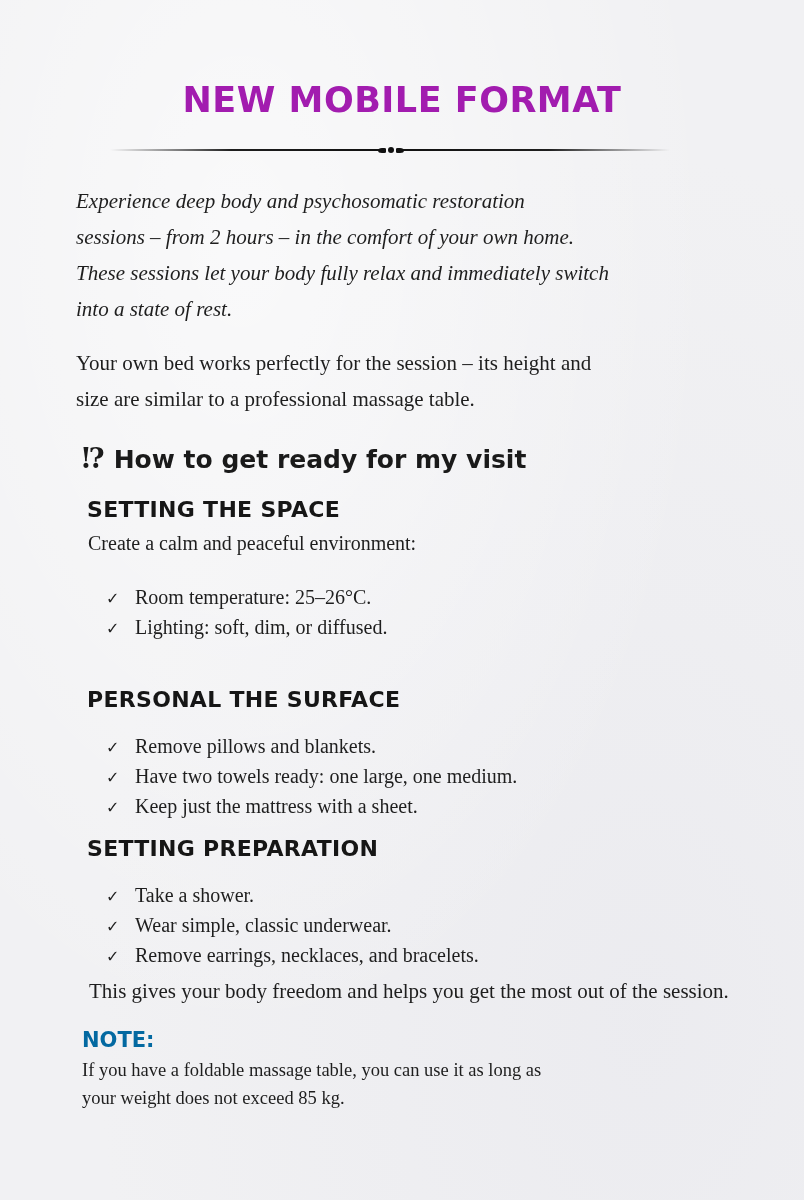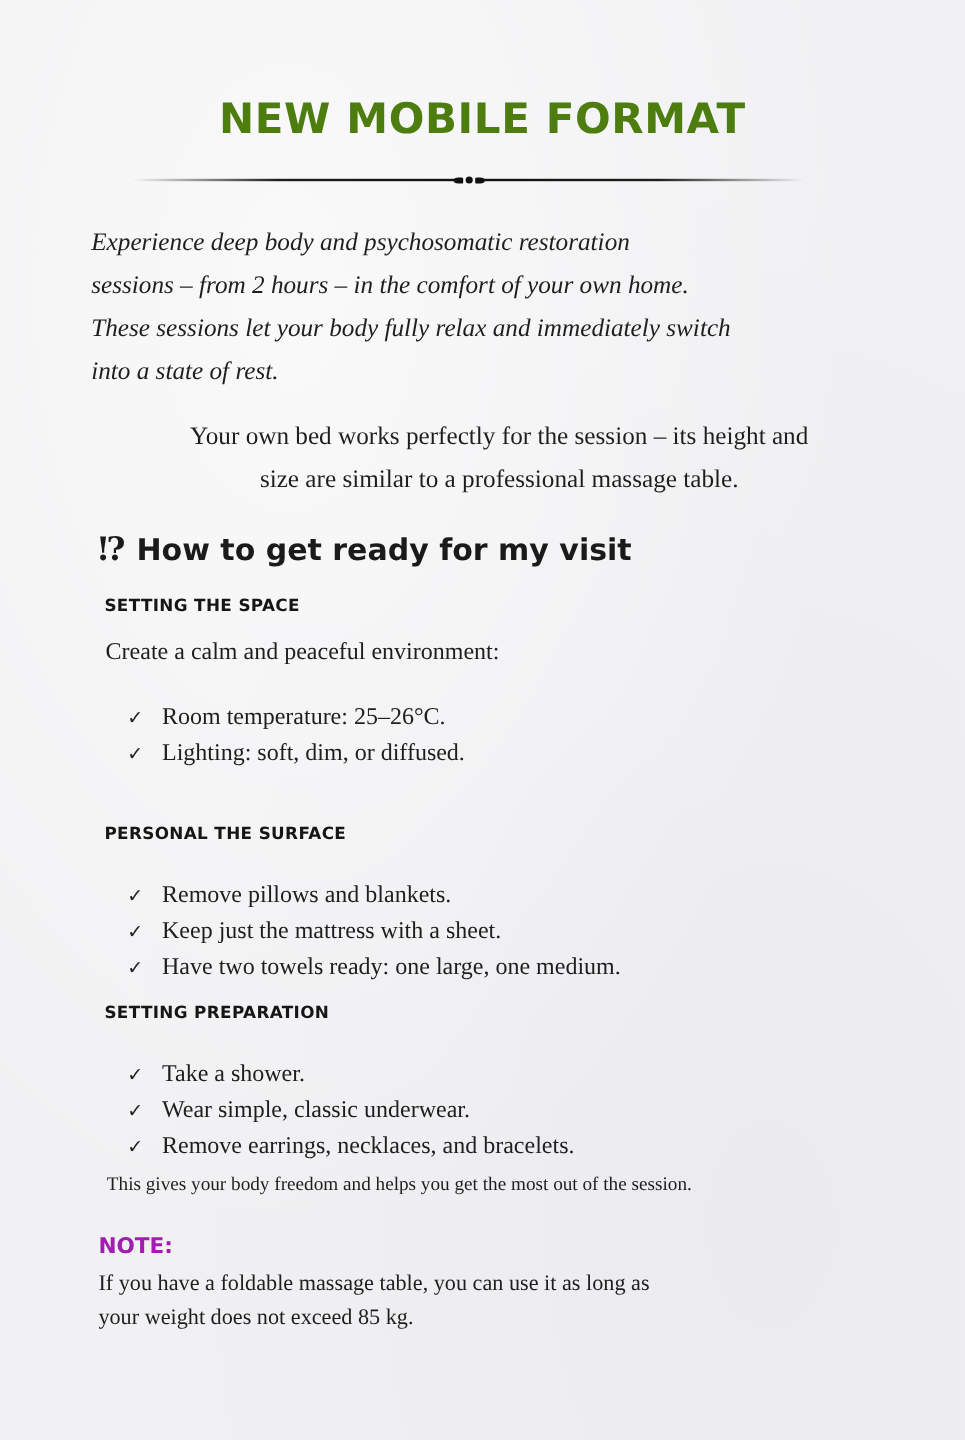--- a/index.html
+++ b/index.html
@@ -24,21 +24,21 @@
     }
     .title {
       position: absolute;
       left: 0; width: 804px;
       top: 80px;
       text-align: center;
       font-family: "DejaVu Sans", sans-serif;
       font-weight: bold;
       font-size: 35px;
       letter-spacing: 0.5px;
-      color: #4d7c0f;
+      color: #a21caf;
       margin: 0;
     }
     .divider {
       position: absolute;
       top: 144px;
       left: 110px;
       width: 560px;
       height: 12px;
     }
     .divider .line {
@@ -70,42 +70,42 @@
     .para {
       position: absolute;
       left: 76px;
       width: 680px;
       font-size: 21px;
       line-height: 36px;
       color: #1e1e1e;
       margin: 0;
     }
     .p1 { top: 183px; font-style: italic; }
-    .p2 { top: 345px; text-align: center; }
+    .p2 { top: 345px; }
     .section-heading {
       position: absolute;
       left: 80px;
       top: 443px;
       font-size: 25px;
       font-weight: bold;
       color: #1a1a1a;
       margin: 0;
       white-space: nowrap;
     }
     .section-heading .icon {
       font-family: "DejaVu Serif", serif;
       font-weight: bold;
       font-size: 27px;
       letter-spacing: -3px;
       margin-right: 12px;
     }
     .subhead {
       position: absolute;
       left: 87px;
-      font-size: 14px;
+      font-size: 22px;
       font-weight: bold;
       letter-spacing: 0.3px;
       color: #161616;
       margin: 0;
     }
     .intro {
       position: absolute;
       left: 88px;
       font-size: 20px;
       color: #1e1e1e;
@@ -130,32 +130,32 @@
       width: 22px;
       font-family: "DejaVu Sans", sans-serif;
       font-size: 16px;
       color: #222;
       margin-right: 7px;
     }
     .closing {
       position: absolute;
       left: 89px;
       top: 979px;
-      font-size: 16px;
+      font-size: 21px;
       color: #1e1e1e;
       white-space: nowrap;
       margin: 0;
     }
     .note-label {
       position: absolute;
       left: 82px;
       top: 1028px;
-      font-size: 18px;
-      font-weight: bold;
-      color: #a21caf;
+      font-size: 21px;
+      font-weight: bold;
+      color: #0369a1;
       margin: 0;
     }
     .note-text {
       position: absolute;
       left: 82px;
       top: 1056px;
       font-size: 18.5px;
       line-height: 28px;
       color: #1e1e1e;
       margin: 0;
@@ -196,22 +196,22 @@
   <h3 class="subhead sans" style="top:497px;">SETTING THE SPACE</h3>
   <p class="intro serif" style="top:532px;">Create a calm and peaceful environment:</p>
   <ul class="checklist serif" style="top:568px;">
     <li><span class="check">✓</span><span>Room temperature: 25–26°C.</span></li>
     <li><span class="check">✓</span><span>Lighting: soft, dim, or diffused.</span></li>
   </ul>
 
   <h3 class="subhead sans" style="top:687px;">PERSONAL THE SURFACE</h3>
   <ul class="checklist serif" style="top:717px;">
     <li><span class="check">✓</span><span>Remove pillows and blankets.</span></li>
+    <li><span class="check">✓</span><span>Have two towels ready: one large, one medium.</span></li>
     <li><span class="check">✓</span><span>Keep just the mattress with a sheet.</span></li>
-    <li><span class="check">✓</span><span>Have two towels ready: one large, one medium.</span></li>
   </ul>
 
   <h3 class="subhead sans" style="top:836px;">SETTING PREPARATION</h3>
   <ul class="checklist serif" style="top:866px;">
     <li><span class="check">✓</span><span>Take a shower.</span></li>
     <li><span class="check">✓</span><span>Wear simple, classic underwear.</span></li>
     <li><span class="check">✓</span><span>Remove earrings, necklaces, and bracelets.</span></li>
   </ul>
 
   <p class="closing serif">This gives your body freedom and helps you get the most out of the session.</p>

